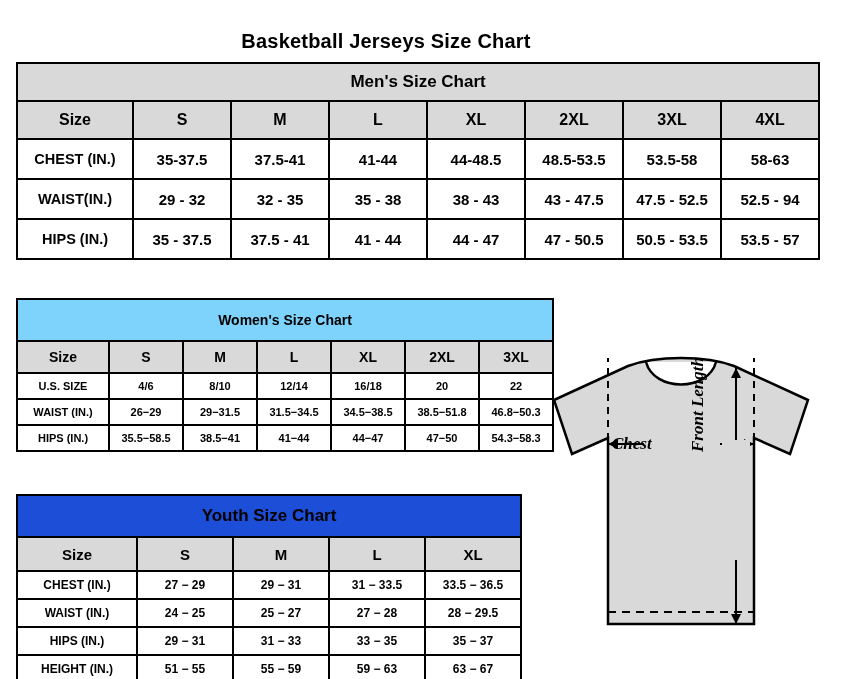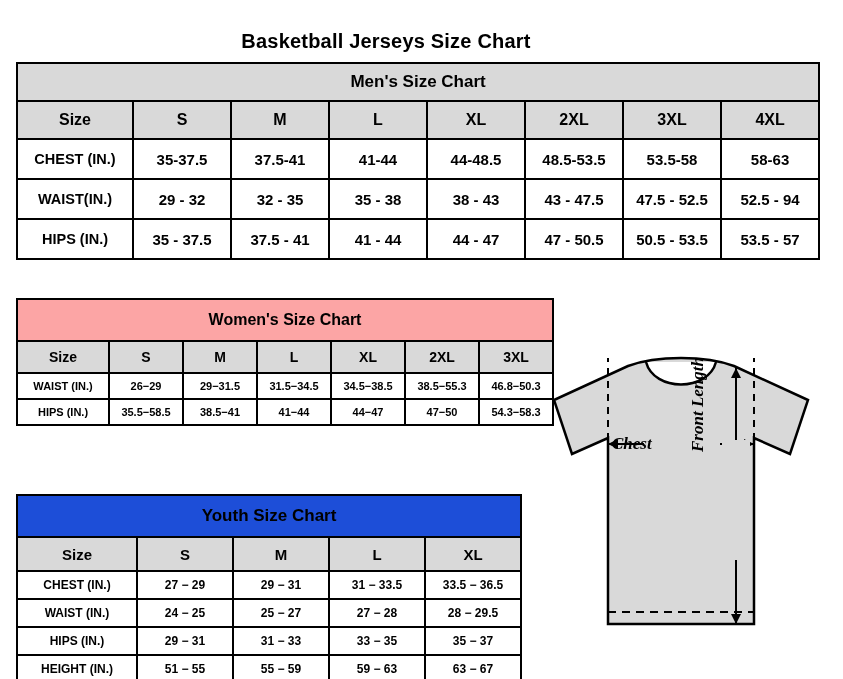--- a/index.html
+++ b/index.html
@@ -76,22 +76,22 @@
   
   #womens-table-wrap {
     position: absolute;
     left: 16px;
     top: 298px;
     width: 536px;
   }
   #womens-table { width: 536px; }
   #womens-table .caption-cell {
     height: 40px;
-    font-size: 16px;
-    background: #fca5a5;
+    font-size: 14px;
+    background: #7dd3fc;
   }
   #womens-table .hdr-cell {
     height: 30px;
     font-size: 14px;
     background: #d9d9d9;
   }
   #womens-table td.rowlabel {
     height: 24px;
     font-size: 11px;
   }
@@ -245,26 +245,35 @@
       <tr>
         <td class="hdr-cell band">Size</td>
         <td class="hdr-cell band">S</td>
         <td class="hdr-cell band">M</td>
         <td class="hdr-cell band">L</td>
         <td class="hdr-cell band">XL</td>
         <td class="hdr-cell band">2XL</td>
         <td class="hdr-cell band">3XL</td>
       </tr>
       <tr>
+        <td class="rowlabel">U.S. SIZE</td>
+        <td class="val">4/6</td>
+        <td class="val">8/10</td>
+        <td class="val">12/14</td>
+        <td class="val">16/18</td>
+        <td class="val">20</td>
+        <td class="val">22</td>
+      </tr>
+      <tr>
         <td class="rowlabel">WAIST  (IN.)</td>
         <td class="val">26−29</td>
         <td class="val">29−31.5</td>
         <td class="val">31.5−34.5</td>
         <td class="val">34.5−38.5</td>
-        <td class="val">38.5−55.3</td>
+        <td class="val">38.5−51.8</td>
         <td class="val">46.8−50.3</td>
       </tr>
       <tr>
         <td class="rowlabel">HIPS  (IN.)</td>
         <td class="val">35.5−58.5</td>
         <td class="val">38.5−41</td>
         <td class="val">41−44</td>
         <td class="val">44−47</td>
         <td class="val">47−50</td>
         <td class="val">54.3−58.3</td>

